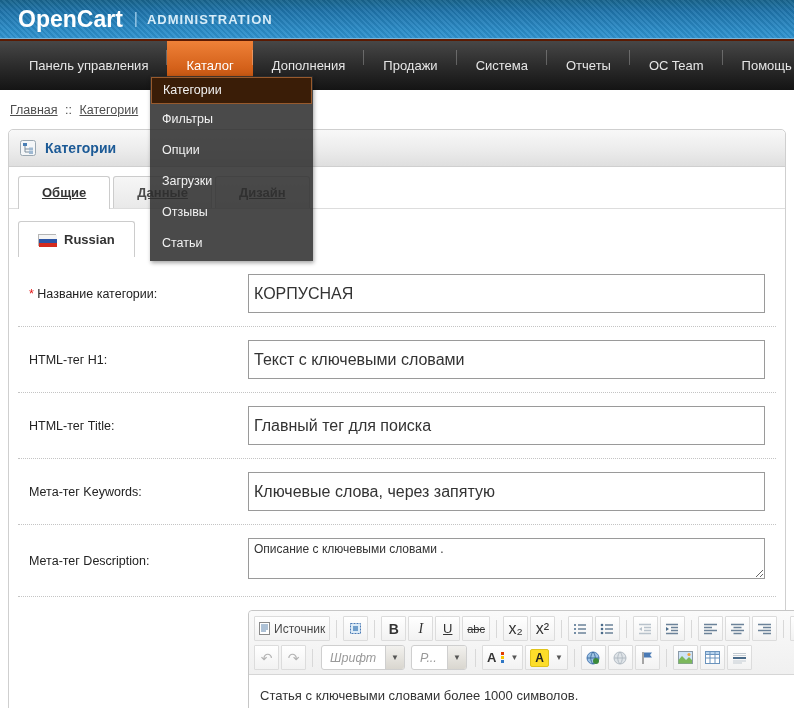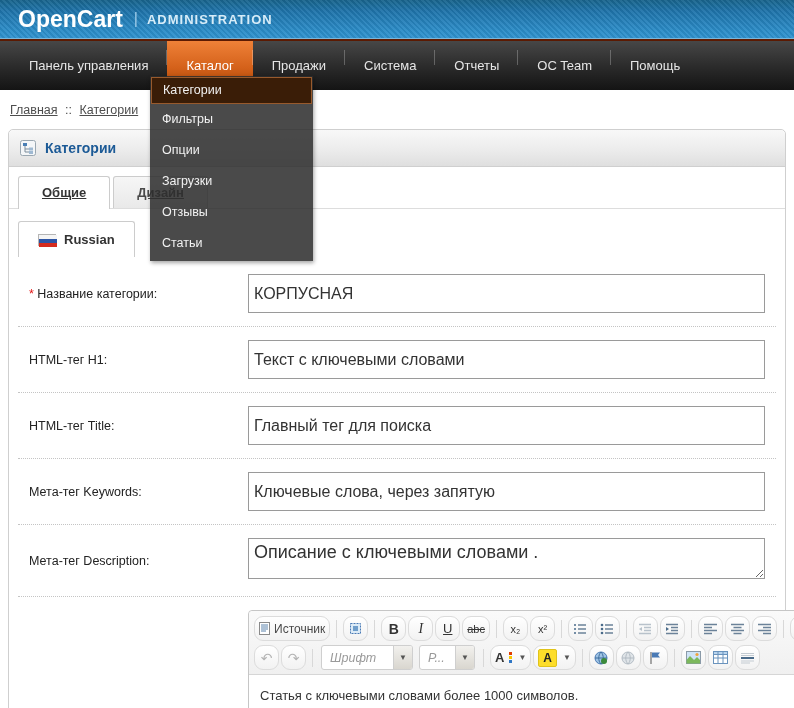--- a/index.html
+++ b/index.html
@@ -98,46 +98,46 @@
   .form-label { width:230px; min-width:230px; font-size:12.5px; color:#222; padding-left:11px; }
   .req { color:#e21313; }
   .form-field { flex:1; padding-right:11px; }
   .text-input {
     width:100%; height:39px; border:1px solid #9a9a9a; padding:2px 5px;
     font-size:16px; color:#333; font-family:"Liberation Sans", sans-serif;
     background:#fff;
   }
   .text-area {
     width:100%; height:41px; border:1px solid #9a9a9a; padding:3px 5px;
-    font-size:18px; color:#333; font-family:"Liberation Sans", sans-serif;
+    font-size:12px; color:#333; font-family:"Liberation Sans", sans-serif;
     resize:both;
   }
 
   
   .editor { border:1px solid #c6c6c6; border-radius:4px 4px 0 0; width:100%; }
   .ed-toolbar {
     background:linear-gradient(180deg,#fafafa,#f0f0f0);
     padding:4px 5px 3px; border-bottom:1px solid #d6d6d6; border-radius:4px 4px 0 0;
   }
   .ed-row { display:flex; align-items:center; gap:2px; padding:1px 0; flex-wrap:nowrap; }
   .ed-row + .ed-row { margin-top:2px; }
   .ed-btn {
     display:inline-flex; align-items:center; justify-content:center; gap:4px;
     min-width:25px; height:25px; padding:0 4px;
     background:linear-gradient(180deg,#ffffff,#f2f2f2);
-    border:1px solid #dcdcdc; border-radius:9px; cursor:pointer;
+    border:1px solid #dcdcdc; border-radius:1px; cursor:pointer;
     font-size:12px; color:#4a4a4a; white-space:nowrap;
   }
   .ed-btn.disabled { color:#b3b3b3; }
   .ed-sep { width:1px; height:18px; background:#d8d8d8; margin:0 4px; }
   .glyph-b { font-weight:bold; font-size:14px; color:#333; }
   .glyph-i { font-style:italic; font-family:"Liberation Serif", serif; font-size:14px; color:#333; }
   .glyph-u { text-decoration:underline; font-size:13px; color:#333; }
   .glyph-s { text-decoration:line-through; font-size:11px; color:#333; }
-  .glyph-x { font-size:11px; color:#333; }
+  .glyph-x { font-size:16px; color:#333; }
   .combo {
     display:inline-flex; align-items:center; height:25px;
     background:#fff; border:1px solid #cfcfcf; border-radius:3px; cursor:pointer;
     overflow:hidden; margin:0 2px;
   }
   .combo-label { font-style:italic; color:#9a9a9a; font-size:12.5px; padding:0 8px; }
   .combo-arrow {
     width:19px; height:23px; display:flex; align-items:center; justify-content:center;
     background:linear-gradient(180deg,#f2f1ee,#d9d6cf); border-left:1px solid #cfcfcf;
     font-size:8px; color:#555;
@@ -162,20 +162,21 @@
 
 <div class="app-header">
   <span class="logo">OpenCart</span>
   <span class="logo-divider">|</span>
   <span class="app-subtitle">ADMINISTRATION</span>
 </div>
 
 <div class="main-nav">
   <div class="nav-item">Панель управления</div>
   <div class="nav-item active">Каталог</div>
+  <div class="nav-item">Дополнения</div>
   <div class="nav-item">Продажи</div>
   <div class="nav-item">Система</div>
   <div class="nav-item">Отчеты</div>
   <div class="nav-item">OC Team</div>
   <div class="nav-item">Помощь</div>
 </div>
 
 <div class="dropdown">
   <div class="menu-item selected">Категории</div>
   <div class="menu-item">Фильтры</div>
@@ -200,20 +201,21 @@
         <path d="M5 6 v6 h4 M5 9 h4" stroke="#7c8d9a" fill="none"></path>
         <rect x="9" y="7.5" width="4" height="3" fill="#9fb9d2"></rect>
         <rect x="9" y="11" width="4" height="3" fill="#9fb9d2"></rect>
       </svg>
     </span>
     <span class="panel-title">Категории</span>
   </div>
 
   <div class="tabs">
     <div class="tab active">Общие</div>
+    <div class="tab">Данные</div>
     <div class="tab">Дизайн</div>
   </div>
 
   <div class="tab-content">
 
     
     <div class="lang-tab">
       <span class="flag">
         <svg width="18" height="12" viewBox="0 0 18 12">
           <rect x="0" y="0" width="18" height="4" fill="#f5f5f5"></rect>
@@ -370,21 +372,21 @@
               </div>
 
               <div class="ed-row">
                 <div class="ed-btn disabled">
                     <span style="font-size:14px;">↶</span>
                   </div>
                 <div class="ed-btn disabled">
                     <span style="font-size:14px;">↷</span>
                   </div>
                 <div class="ed-sep"></div>
-                <div class="combo" style="width:92px;">
+                <div class="combo" style="width:84px;">
                   <span class="combo-label" style="flex:1;">Шрифт</span>
                   <span class="combo-arrow">▼</span>
                 </div>
                 <div class="combo" style="width:56px;">
                   <span class="combo-label" style="flex:1;">Р...</span>
                   <span class="combo-arrow">▼</span>
                 </div>
                 <div class="ed-sep"></div>
                 <div class="ed-btn">
                   <span class="color-a">A</span>

